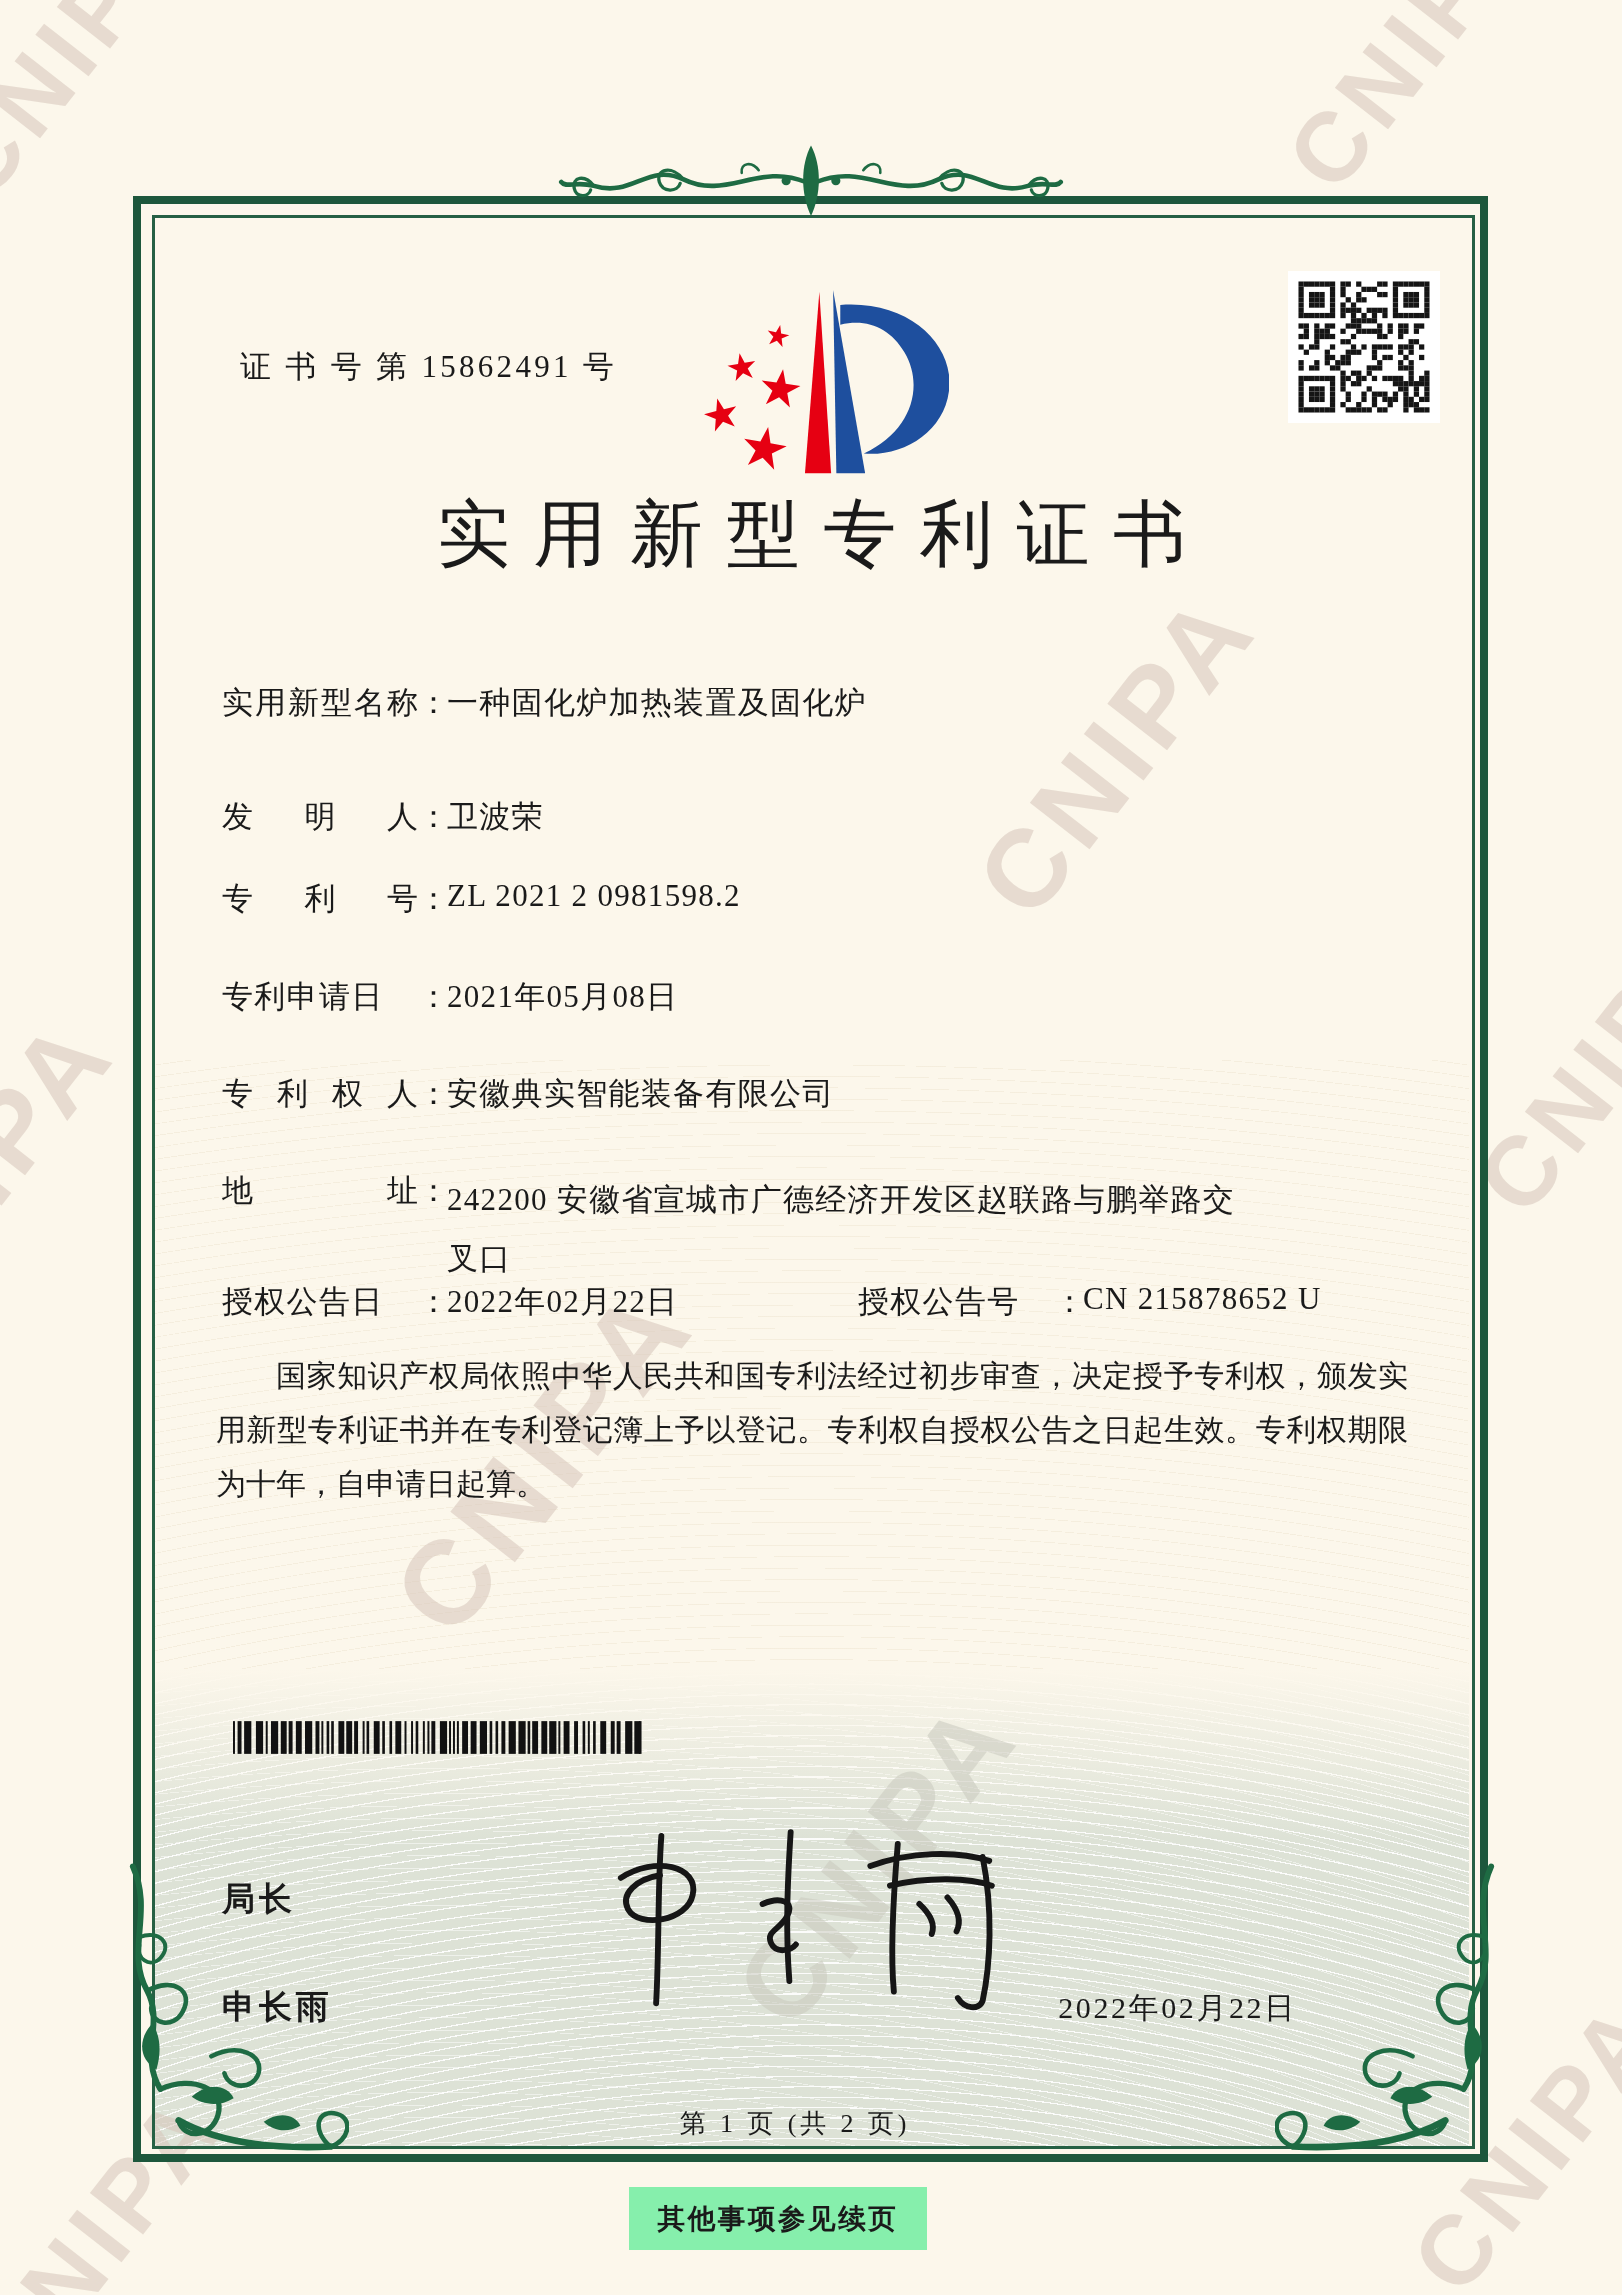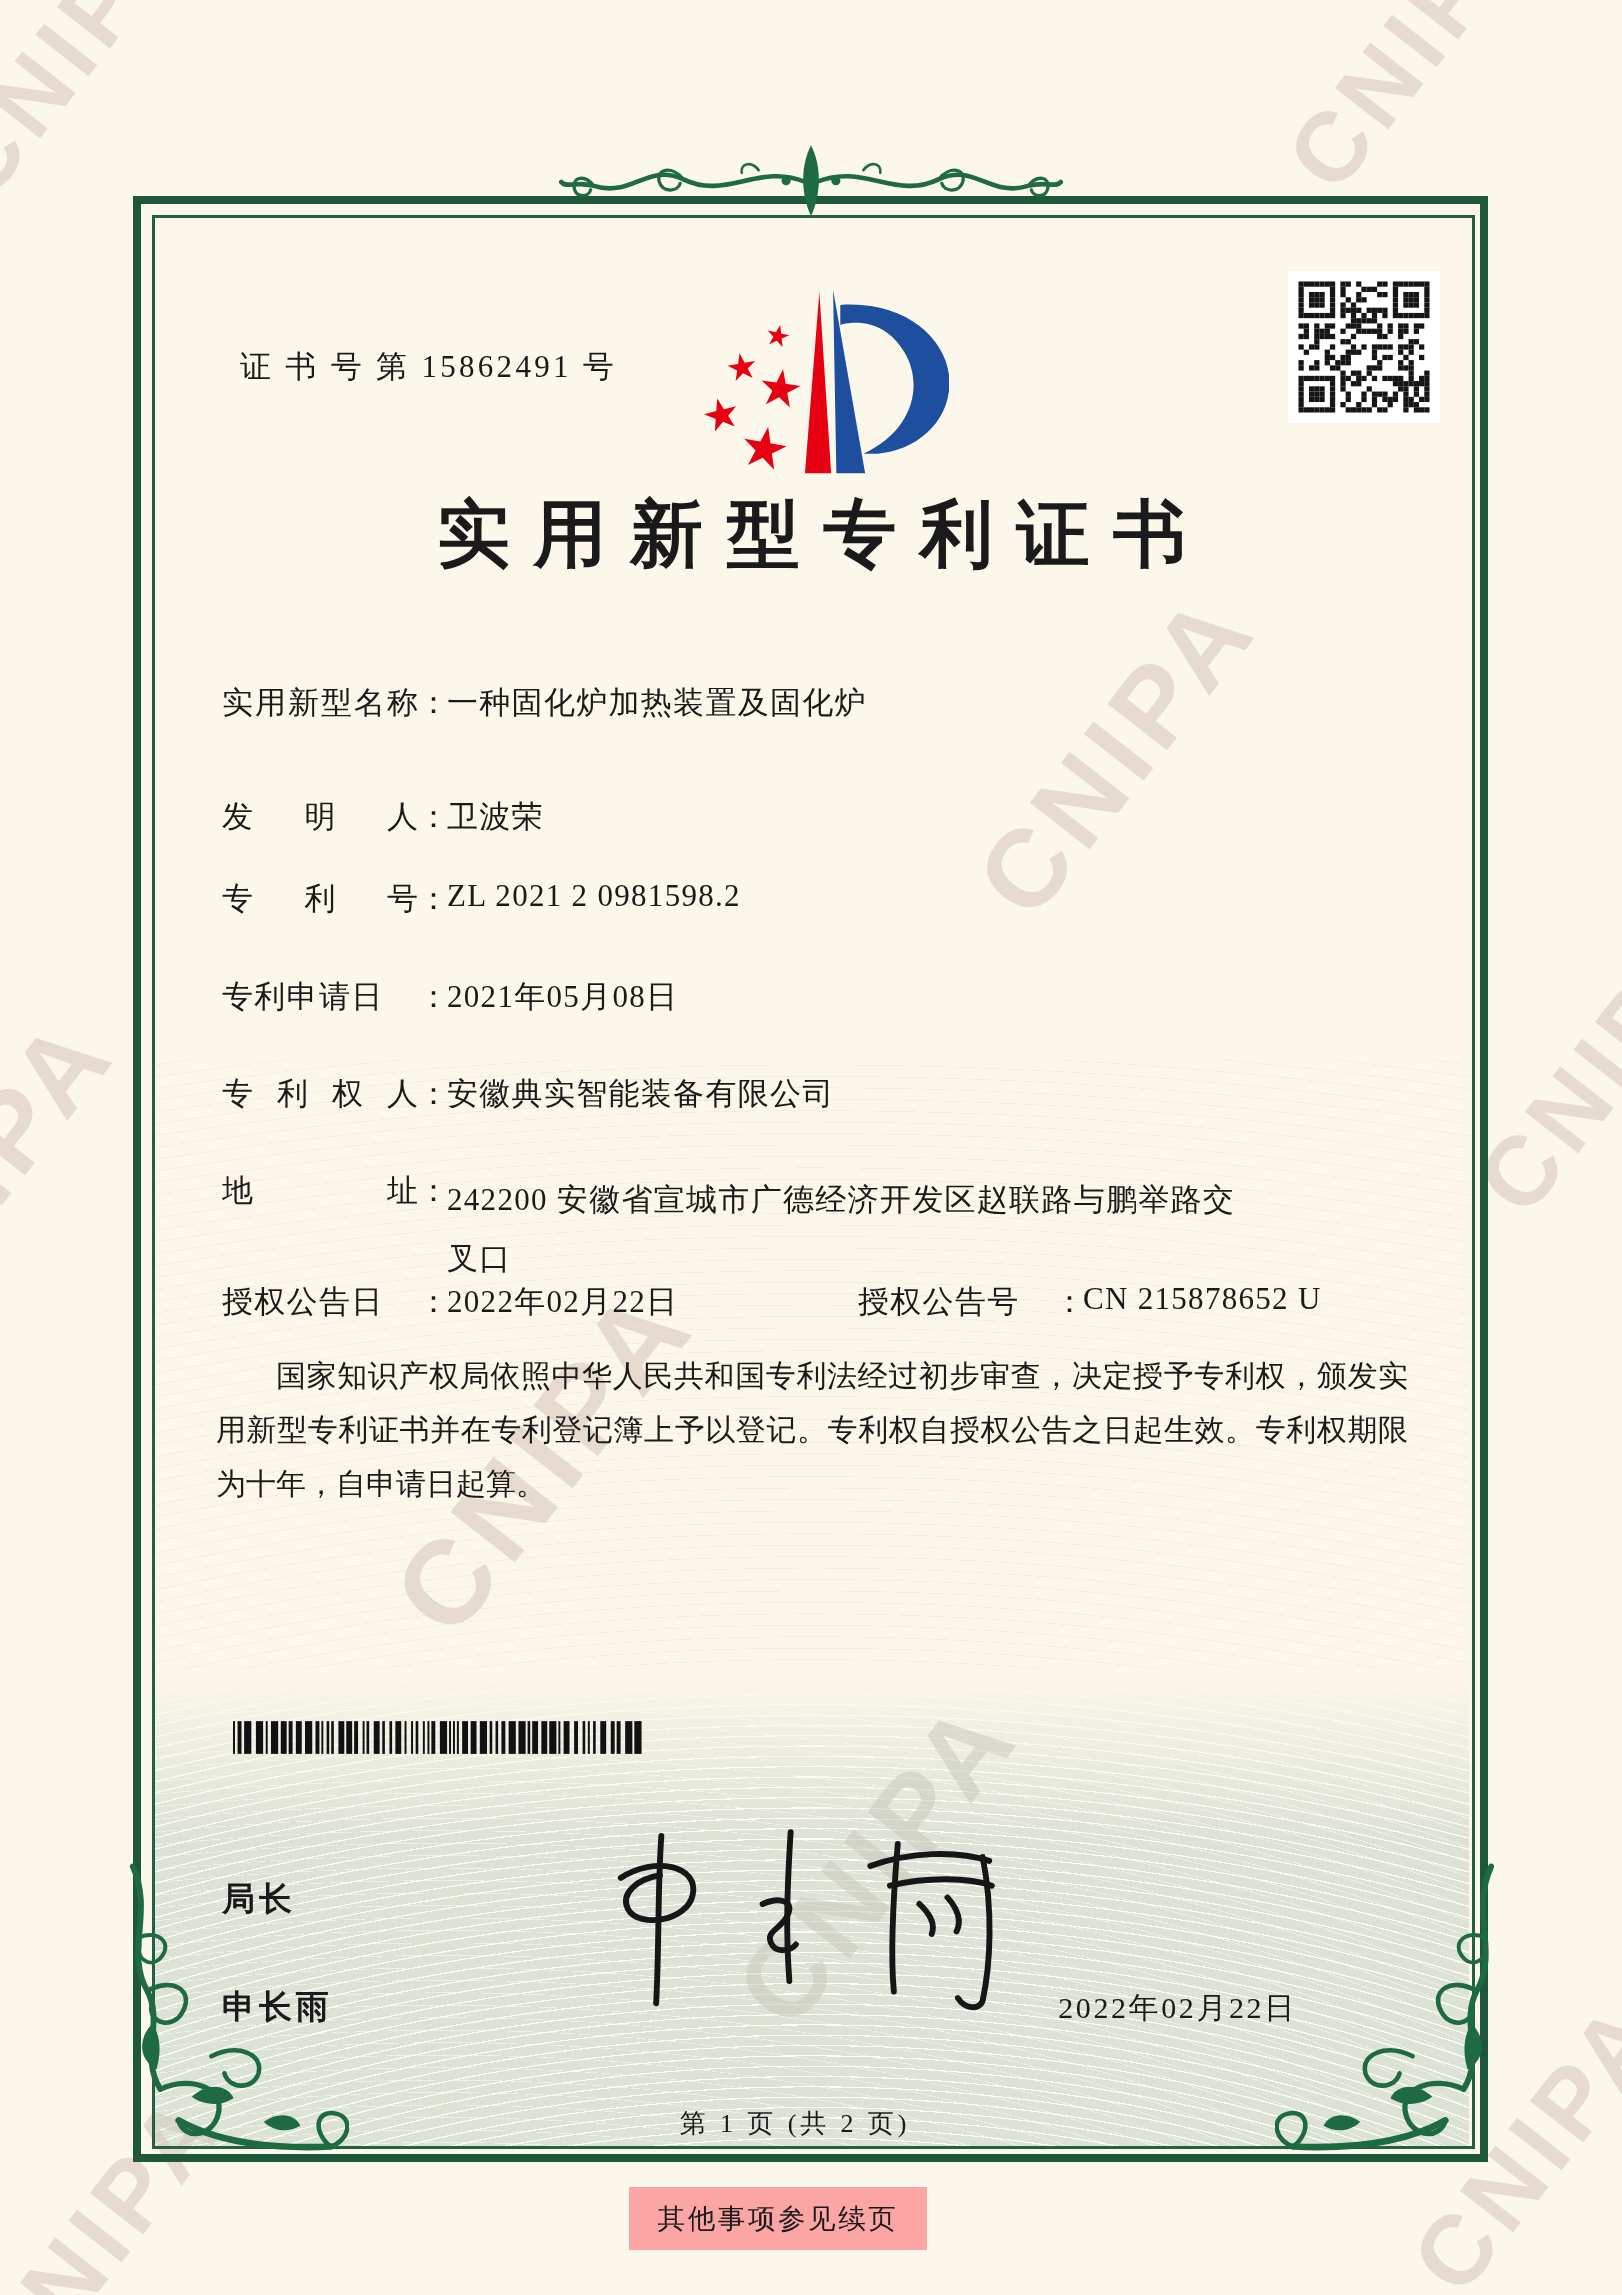--- a/index.html
+++ b/index.html
@@ -38,21 +38,21 @@
   }
   
   .frame-outer{left:133px;top:196px;width:1339px;height:1950px;border:8.5px solid #1d573c;z-index:2;}
   .frame-inner{left:152px;top:215px;width:1317px;height:1928px;border:3.3px solid #266044;z-index:2;}
   
   .cert-no{left:212px;top:346px;font-size:31px;letter-spacing:3.3px;z-index:3;margin-left:28px;}
   .logo{left:674px;top:254px;z-index:3;}
   .qr{left:1288px;top:271px;width:152px;height:152px;background:#fff;z-index:3;}
   .title{
     left:0;top:486px;width:1623px;text-align:center;z-index:3;
-    font-size:73px;font-weight:700;letter-spacing:23.6px;text-indent:23.6px;
+    font-size:73px;font-weight:400;letter-spacing:23.6px;text-indent:23.6px;
   }
   
   .row{position:absolute;left:222px;width:1184px;font-size:31px;z-index:3;white-space:nowrap;}
   .flabel{display:inline-block;width:196px;text-align:justify;text-align-last:justify;vertical-align:top;}
   .flabel5{display:inline-block;width:196px;vertical-align:top;letter-spacing:1.3px;}
   .colon{display:inline-block;width:29px;vertical-align:top;}
   .fvalue{display:inline-block;vertical-align:top;letter-spacing:1.3px;}
   .addr-val{display:inline-block;vertical-align:top;letter-spacing:1.3px;white-space:normal;width:916px;line-height:59px;}
   .grant2{position:absolute;left:636px;top:0;text-decoration:underline;}
   
@@ -65,22 +65,22 @@
   .barcode{left:233px;top:1721px;z-index:3;}
   
   .director-role{left:222px;top:1877px;font-size:33px;letter-spacing:3.9px;z-index:3;
     font-family:"Liberation Sans","DejaVu Sans",sans-serif;font-weight:700;}
   .director-name{left:222px;top:1953px;font-size:33px;letter-spacing:3.9px;z-index:3;
     font-family:"Liberation Sans","DejaVu Sans",sans-serif;font-weight:700;margin-top:32px;}
   .sig{left:563px;top:1806px;z-index:3;}
   .sign-date{left:1014px;top:1988px;width:327px;text-align:center;font-size:30px;letter-spacing:2.6px;z-index:3;}
   .page-info{left:0;top:2106px;width:1590px;text-align:center;font-size:26px;letter-spacing:3.9px;z-index:3;}
   
-  .footer-strip{left:629px;top:2187px;width:298px;height:63px;background:#fca5a5;z-index:3;
-    display:flex;align-items:center;justify-content:center;}
+  .footer-strip{left:629px;top:2187px;width:298px;height:63px;background:#86efac;z-index:3;
+    display:flex;align-items:center;justify-content:center;font-weight:bold;}
   .footer-note{font-size:27.5px;letter-spacing:2.6px;}
   
   .ornament-top{left:556px;top:136px;z-index:4;}
   .corner-left{left:113px;top:1860px;z-index:4;}
   .corner-right{left:1275px;top:1860px;z-index:4;transform:scaleX(-1);}
 </style>
 </head>
 <body>
 
 <div class="abs wave-faint"></div>

